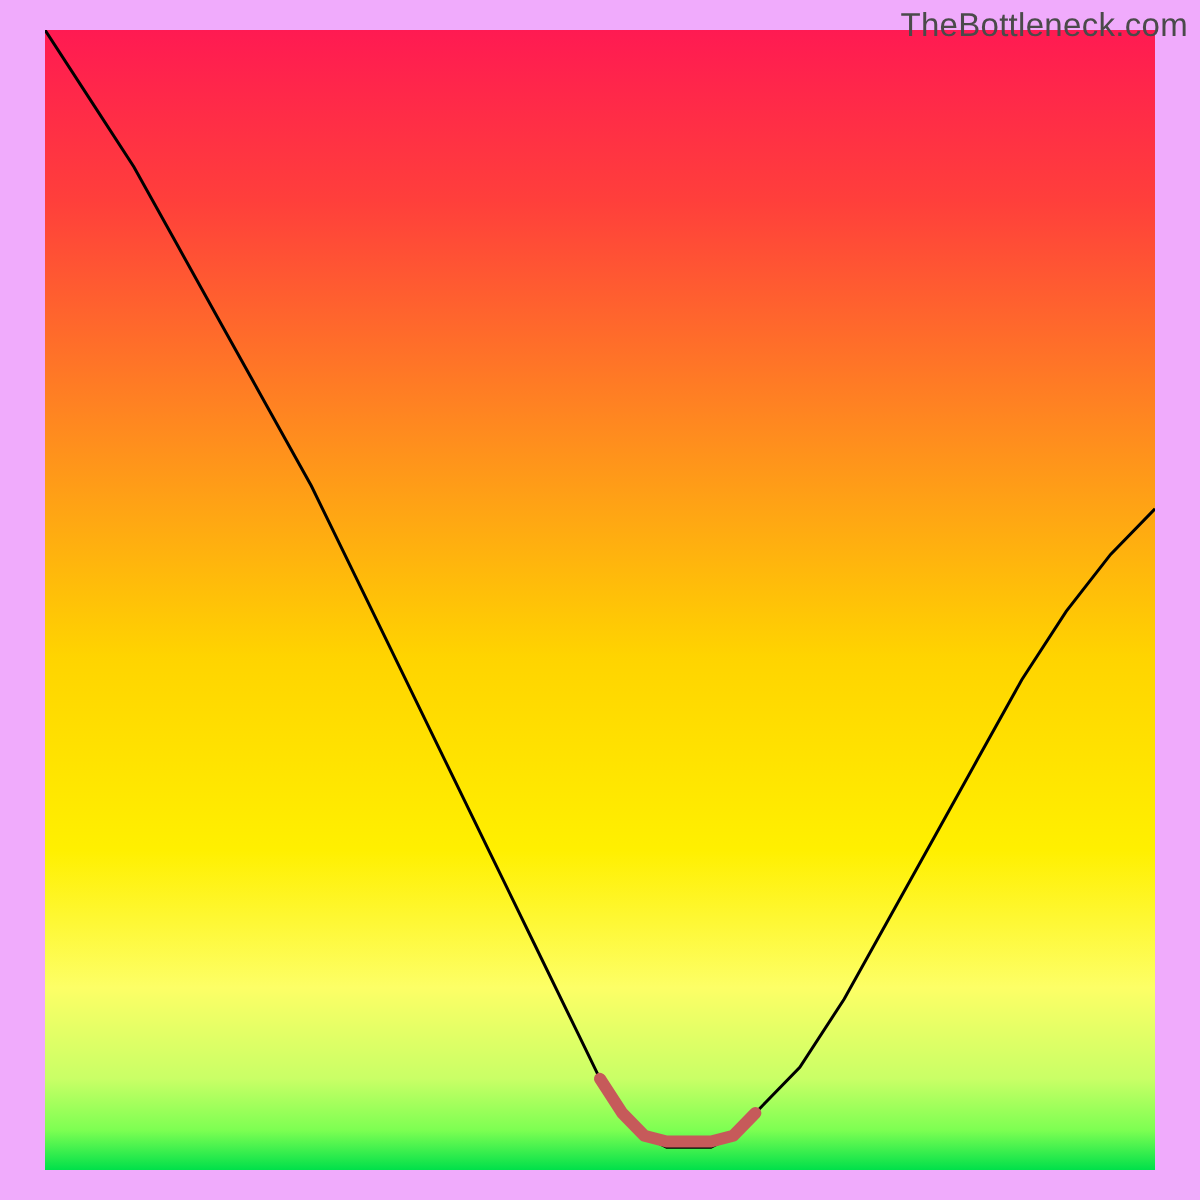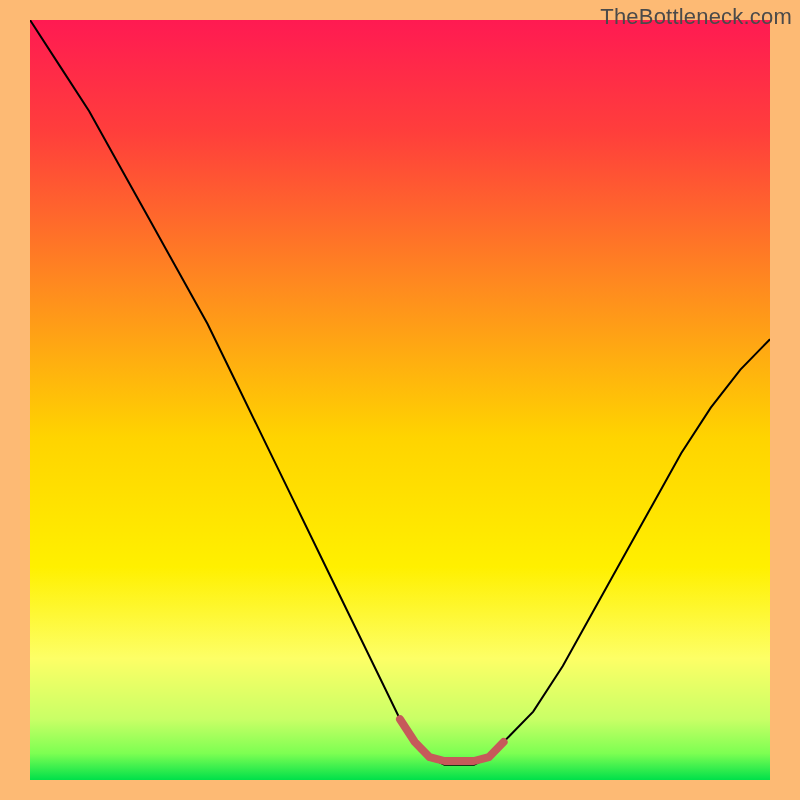--- a/index.html
+++ b/index.html
@@ -8,21 +8,21 @@
     width: 800px;
     height: 800px;
     overflow: hidden;
     background: #000;
     font-family: Arial, Helvetica, sans-serif;
   }
   .frame {
     position: relative;
     width: 800px;
     height: 800px;
-    background: #fdba74;
+    background: #f0abfc;
   }
   .watermark {
     position: absolute;
     top: 4px;
     right: 8px;
     color: #4a4a4a;
     font-size: 22px;
     font-weight: 400;
     letter-spacing: 0.2px;
     z-index: 50;

